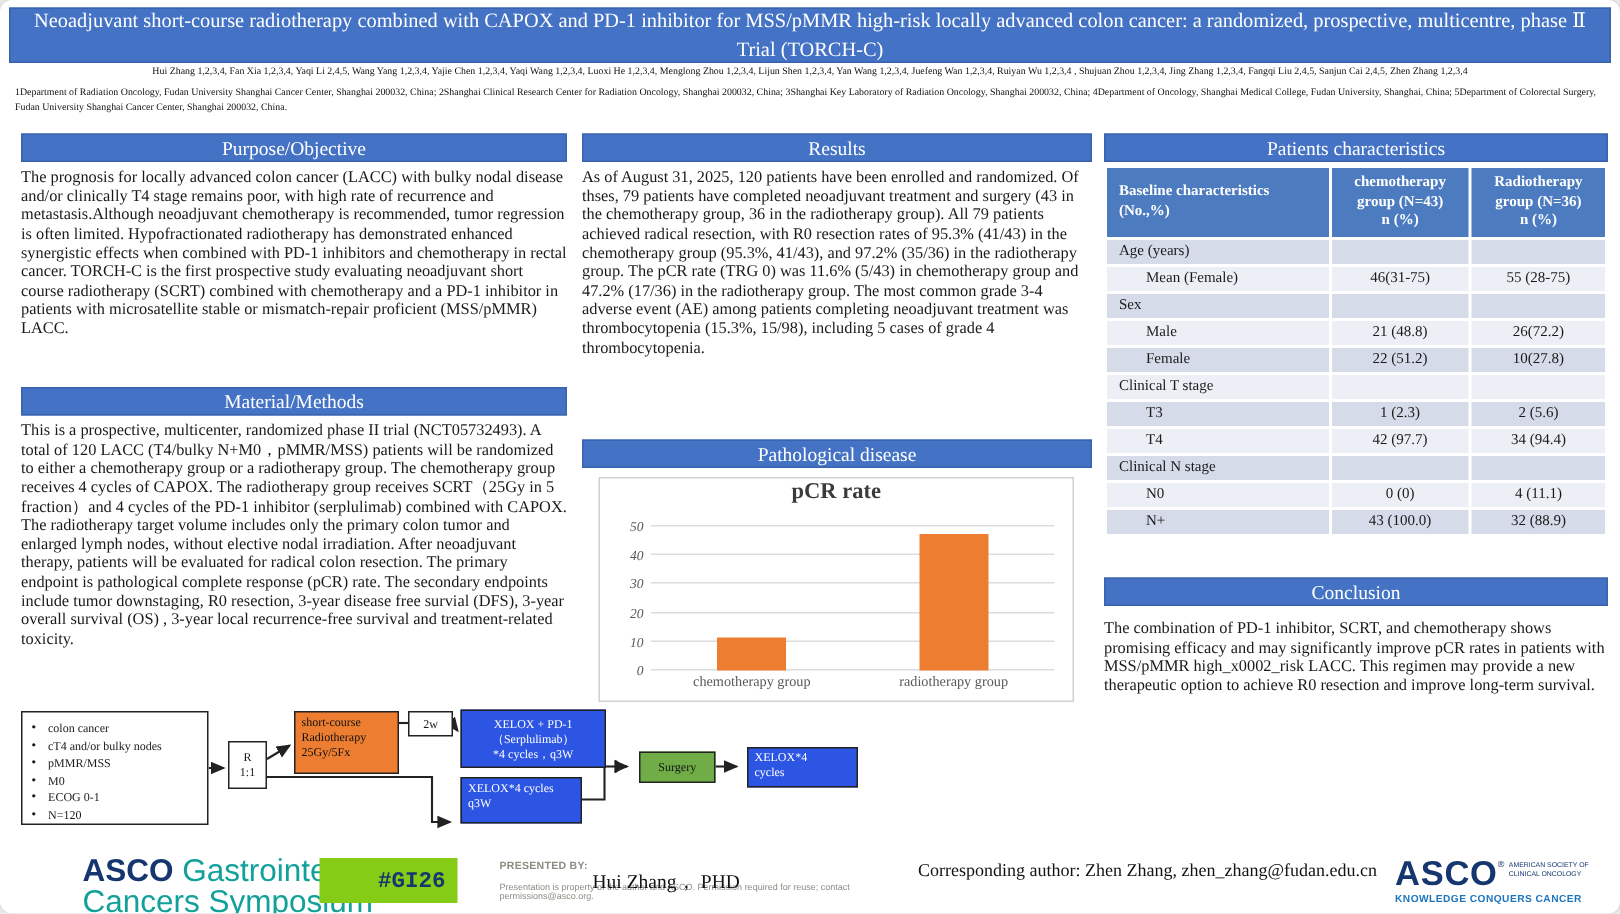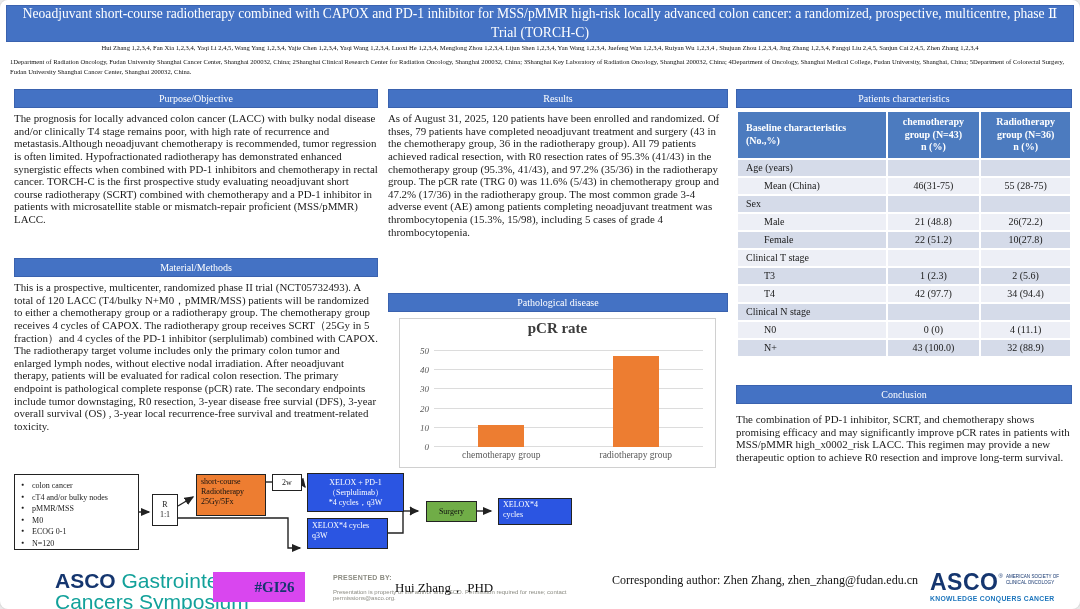--- a/index.html
+++ b/index.html
@@ -12,21 +12,21 @@
   }
   .abs { position:absolute; }
   .bluebar {
     background:#4472C4; color:#ffffff; text-align:center;
     border:1px solid #3A62AE;
     display:flex; align-items:center; justify-content:center;
   }
   .title-bar { left:6px; top:5px; width:1068px; height:37px; font-size:13.6px; line-height:1.35; padding:0 14px; }
   .authors { left:6px; top:44px; width:1068px; font-size:6.6px; text-align:center; color:#111; }
   .affils  { left:10px; top:57px; width:1060px; font-size:6.6px; text-align:left; color:#111; line-height:1.45; }
-  .sec-head { height:19px; font-size:10px; }
+  .sec-head { height:19px; font-size:13px; }
   .body-text { font-size:10.9px; line-height:1.16; text-align:left; }
   .pre { white-space:pre-line; }
 
   
   .chart-box { left:399px; top:318px; width:317px; height:150px; background:#fff; border:1px solid #d0d0d0; }
   .chart-title { text-align:center; font-weight:bold; font-size:15px; color:#3b3b3b; margin-top:1px; }
   .chart-area { position:absolute; left:34px; right:12px; top:32px; height:96px; }
   .plot { position:absolute; inset:0; border-bottom:0; }
   .gridline { position:absolute; left:0; right:0; height:1px; background:#dcdcdc; }
   .ytick { position:absolute; right:100%; margin-right:5px; transform:translateY(50%); font-size:9px; color:#595959;font-style:italic; }
@@ -53,22 +53,22 @@
   .dg-green { background:#70AD47; color:#111; }
   .dg-center { display:flex; align-items:center; justify-content:center; text-align:center; }
   .elig ul { list-style:none; margin:6px 4px 0 6px; }
   .elig li { font-size:8px; margin-bottom:1.5px; }
   .elig li::before { content:"●"; font-size:5px; vertical-align:2px; margin-right:8px; }
 
   
   .sym-logo { left:55px; top:570px; font-family:"Liberation Sans",sans-serif; line-height:1.02; font-size:21px; }
   .sym-logo .asco { color:#15366F; font-weight:bold; }
   .sym-logo .teal { color:#12A19A; font-weight:400; }
-  .gi-box { left:213px; top:572px; width:92px; height:30px; background:#d946ef; color:#15366F;
-            font-family:Liberation Serif, serif; font-weight:bold; font-size:15px;
+  .gi-box { left:213px; top:572px; width:92px; height:30px; background:#84cc16; color:#15366F;
+            font-family:Liberation Mono, monospace; font-weight:bold; font-size:15px;
             display:flex; align-items:center; justify-content:center;padding-left:31px; }
   .presented { left:333px; top:574px; width:270px; font-family:"Liberation Sans",sans-serif; color:#8c8c83; }
   .presented .lbl { font-size:7px; font-weight:bold; letter-spacing:.2px; }
   .presented .fine { font-size:6px; margin-top:8px; }
   .presenter { left:395px; top:579px; font-size:13px; color:#111; }
   .correspond { left:612px; top:573px; font-size:12px; color:#111; }
   .asco-logo { left:930px; top:571px; font-family:"Liberation Sans",sans-serif; color:#15366F; }
   .asco-logo .big { font-size:23px; font-weight:bold; letter-spacing:.5px; display:inline-block; line-height:1; }
   .asco-logo .reg { font-size:6px; vertical-align:12px; }
   .asco-logo .soc { display:inline-block; font-size:4.6px; line-height:1.25; margin-left:3px; vertical-align:6px; white-space:pre-line; }
@@ -137,21 +137,21 @@
       <th class="pre">Radiotherapy
 group (N=36)
 n (%)</th>
     </tr>
     <tr class="lav">
           <td>Age (years)</td>
           <td></td>
           <td></td>
         </tr>
     <tr class="lite sub">
-          <td>Mean (China)</td>
+          <td>Mean (Female)</td>
           <td>46(31-75)</td>
           <td>55 (28-75)</td>
         </tr>
     <tr class="lav">
           <td>Sex</td>
           <td></td>
           <td></td>
         </tr>
     <tr class="lite sub">
           <td>Male</td>

